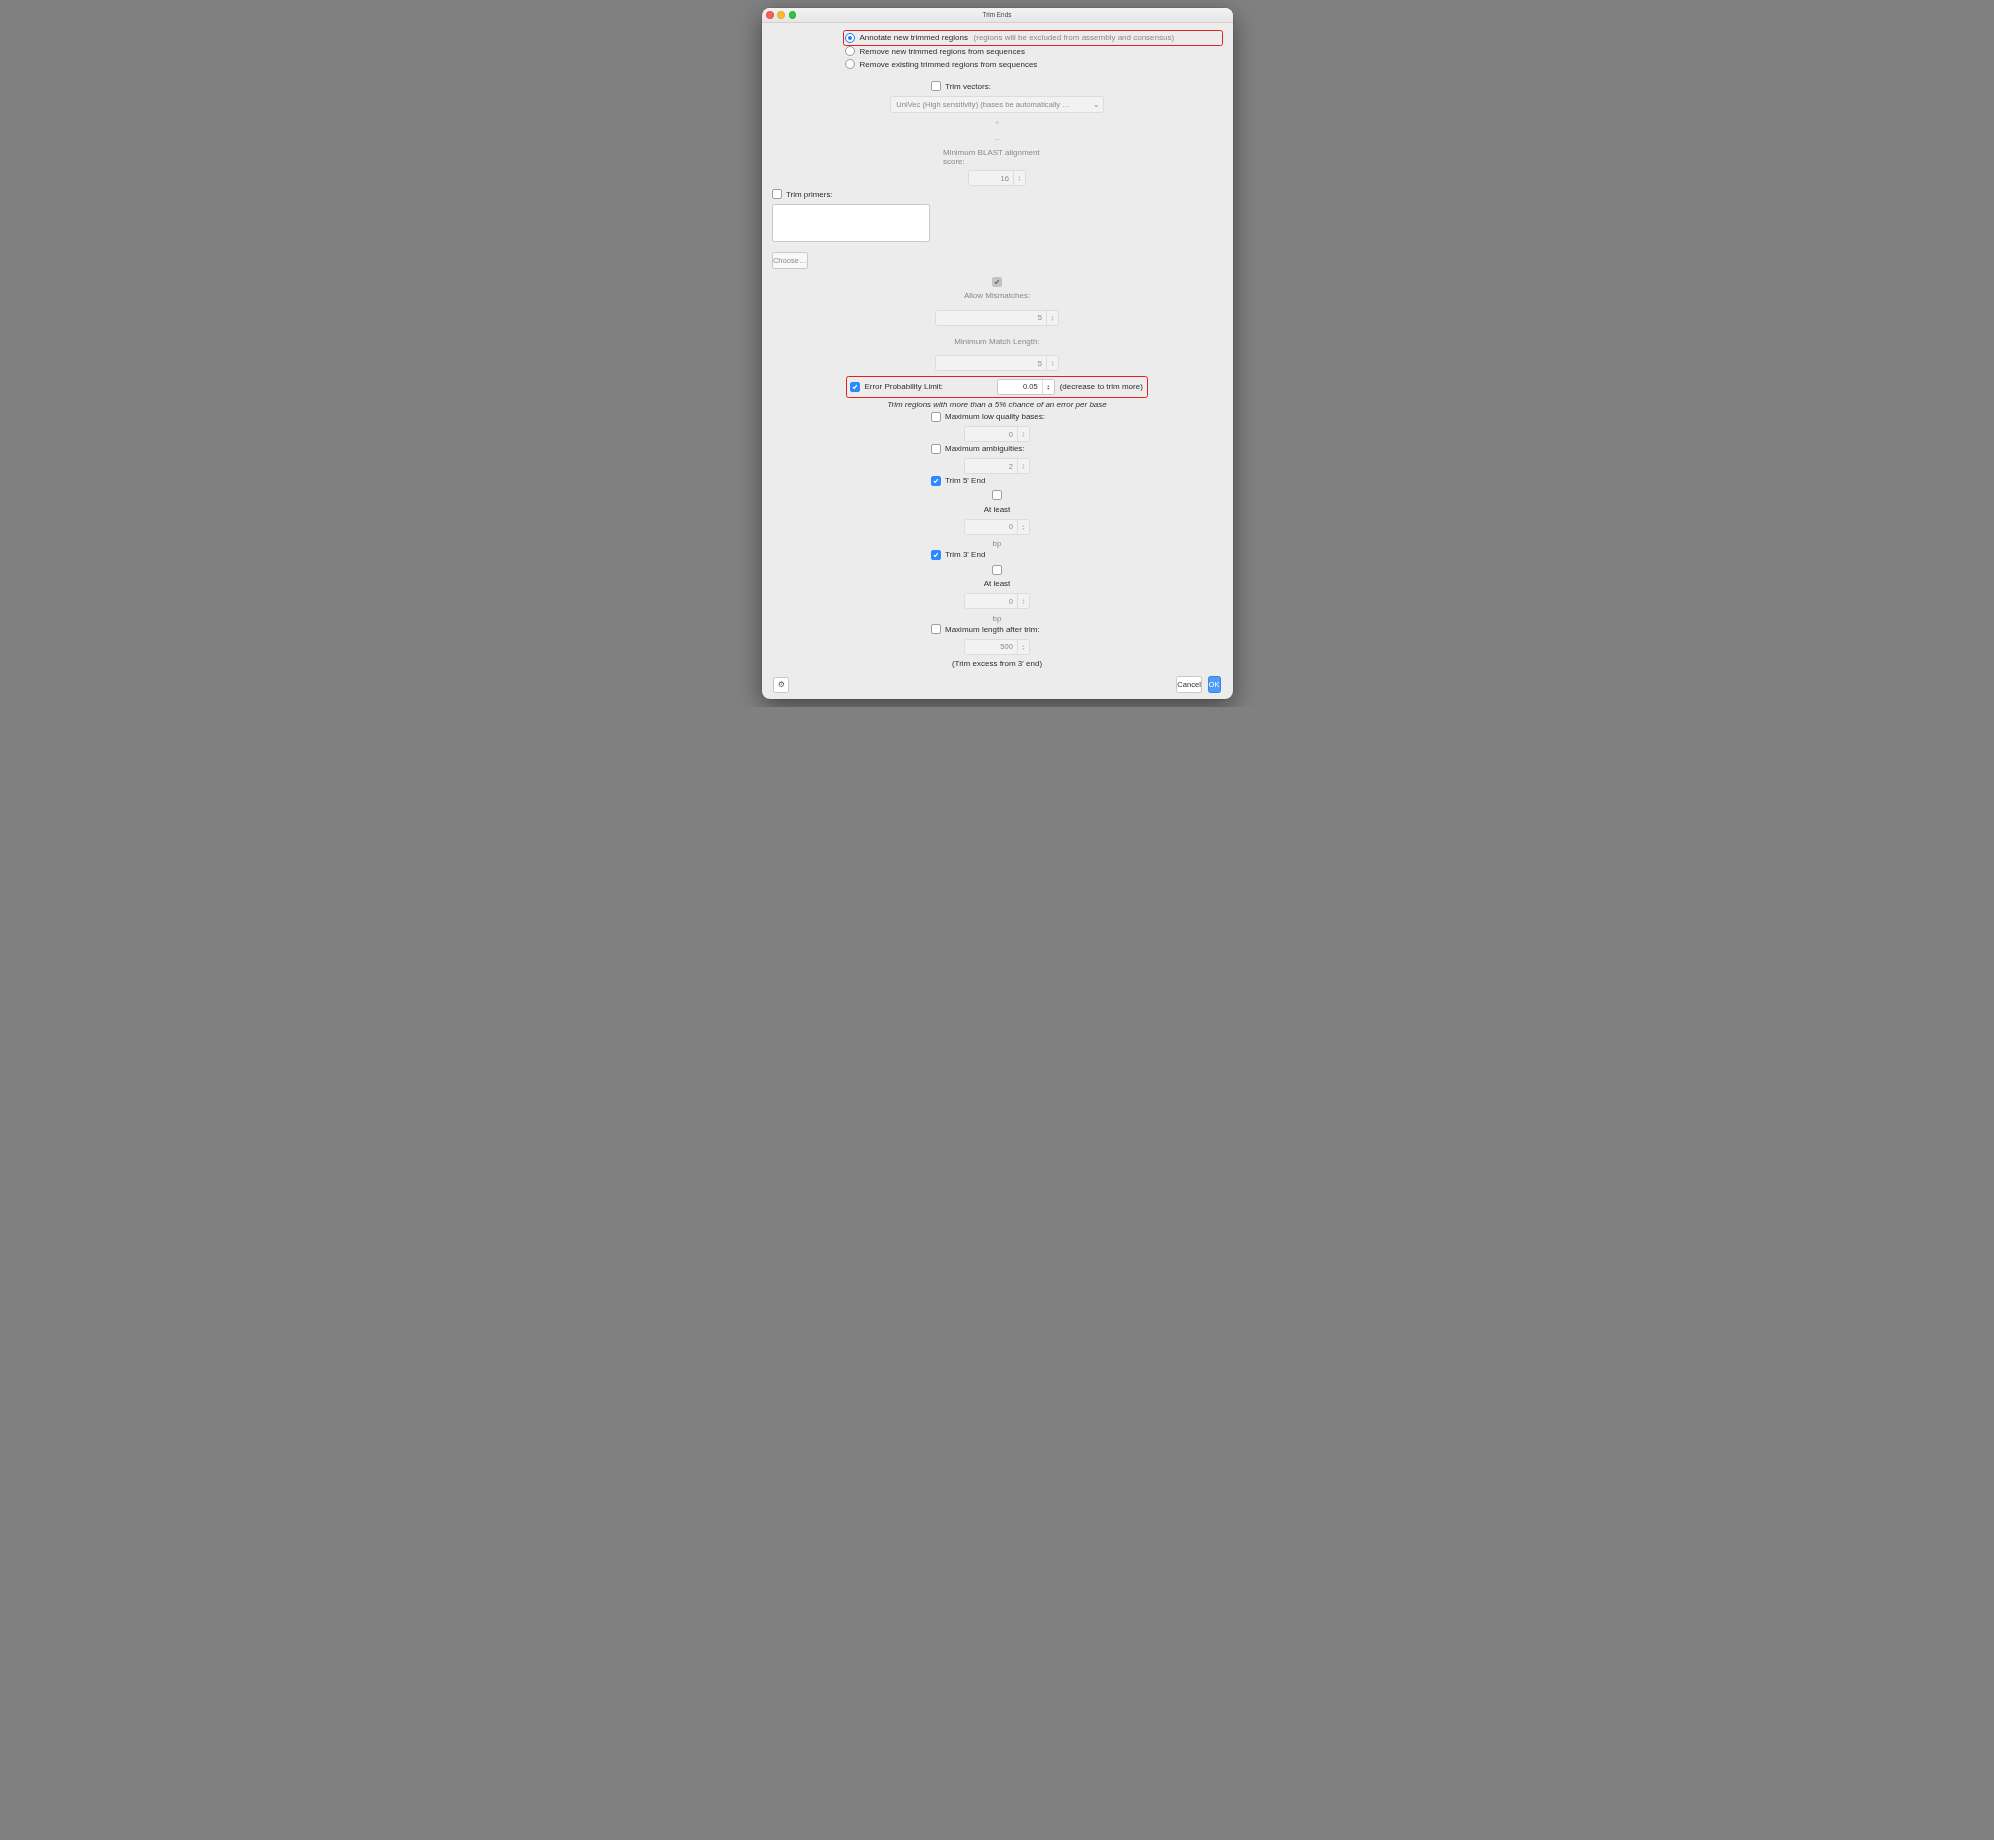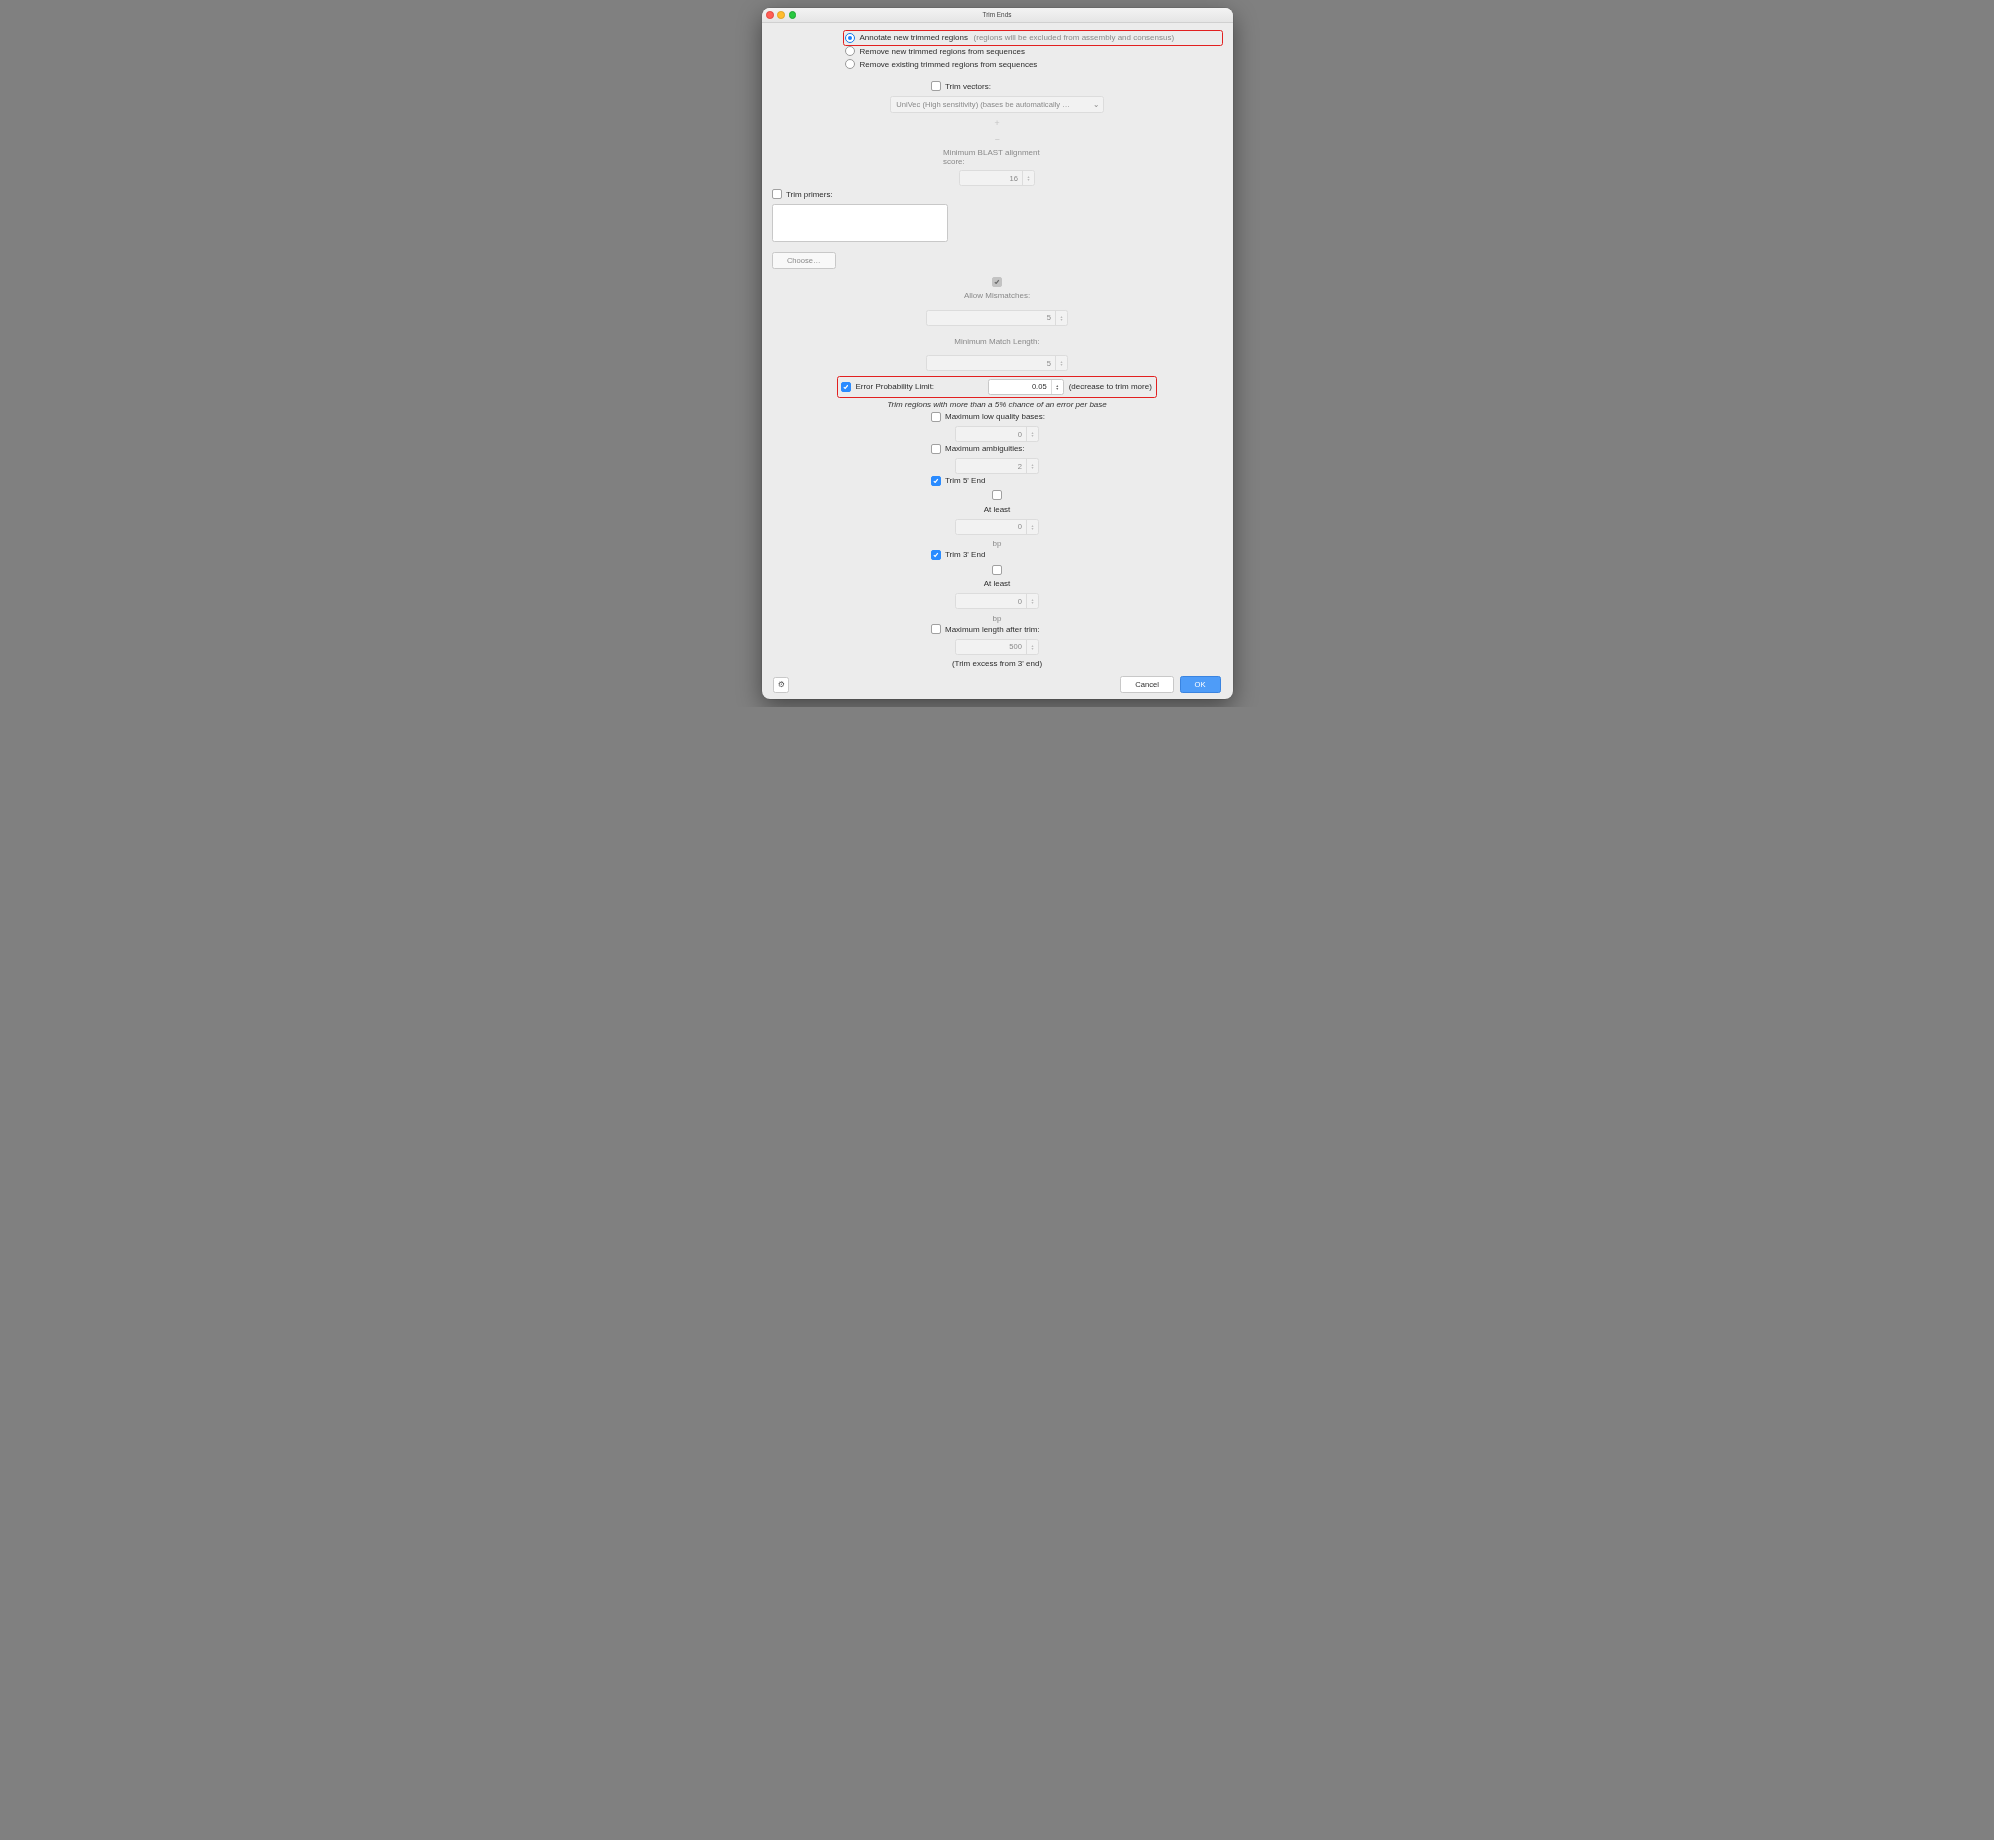--- a/index.html
+++ b/index.html
@@ -79,21 +79,20 @@
   .checkbox.disabled{background:#e9e9e9;border-color:#c3c3c3;}
   .checkbox.disabled.checked{background:#c3c3c3;}
   .checkbox svg{stroke:#fff;stroke-width:3;fill:none;}
   .checkbox.disabled.checked svg{stroke:#6a6a6a;}
   .select, .textbox, .stepper, .btn {
     border:0.4px solid var(--border);
     background: var(--bg-input);
     border-radius:2.4px;
     font-size:7.6px;
     color:var(--fg);
-    padding-left:18px;
   }
   .select {
     height:14.4px; width:203px;
     display:flex;align-items:center;justify-content:space-between;
     padding:0 4px 0 5.6px;
     background:#f6f6f6;
   }
   .select.disabled, .stepper.disabled, .textbox.disabled {
     color: var(--fg-muted);
     background: #f2f2f2;
@@ -112,21 +111,21 @@
     display:flex;align-items:center;justify-content:flex-end;
     border-right:0.4px solid var(--border-light);
   }
   .stepper.big .val{width:106px;}
   .stepper .sp{
     width:11.2px;display:flex;flex-direction:column;align-items:center;justify-content:center;
     font-size:4px;line-height:3.2px;color:#666;
   }
   .stepper.disabled .sp{color:#bbb;}
   .btn {
-    height:15px;padding:0 14px;background:#fff;cursor:pointer;
+    height:15px;padding:0 0;background:#fff;cursor:pointer;
     display:inline-flex;align-items:center;justify-content:center;
   }
   .btn.primary{background:var(--button-blue);color:#fff;border-color:#3a84e0;}
   .btn.disabled{color:var(--fg-muted);background:#f8f8f8;}
   .iconbtn {
     width:11.2px;height:11.2px;display:flex;align-items:center;justify-content:center;
     color:#8a8a8a;border-radius:1.6px;font-size:8.8px;
   }
   .iconbtn.muted{color:#c4c4c4;}
   .hl-box {

